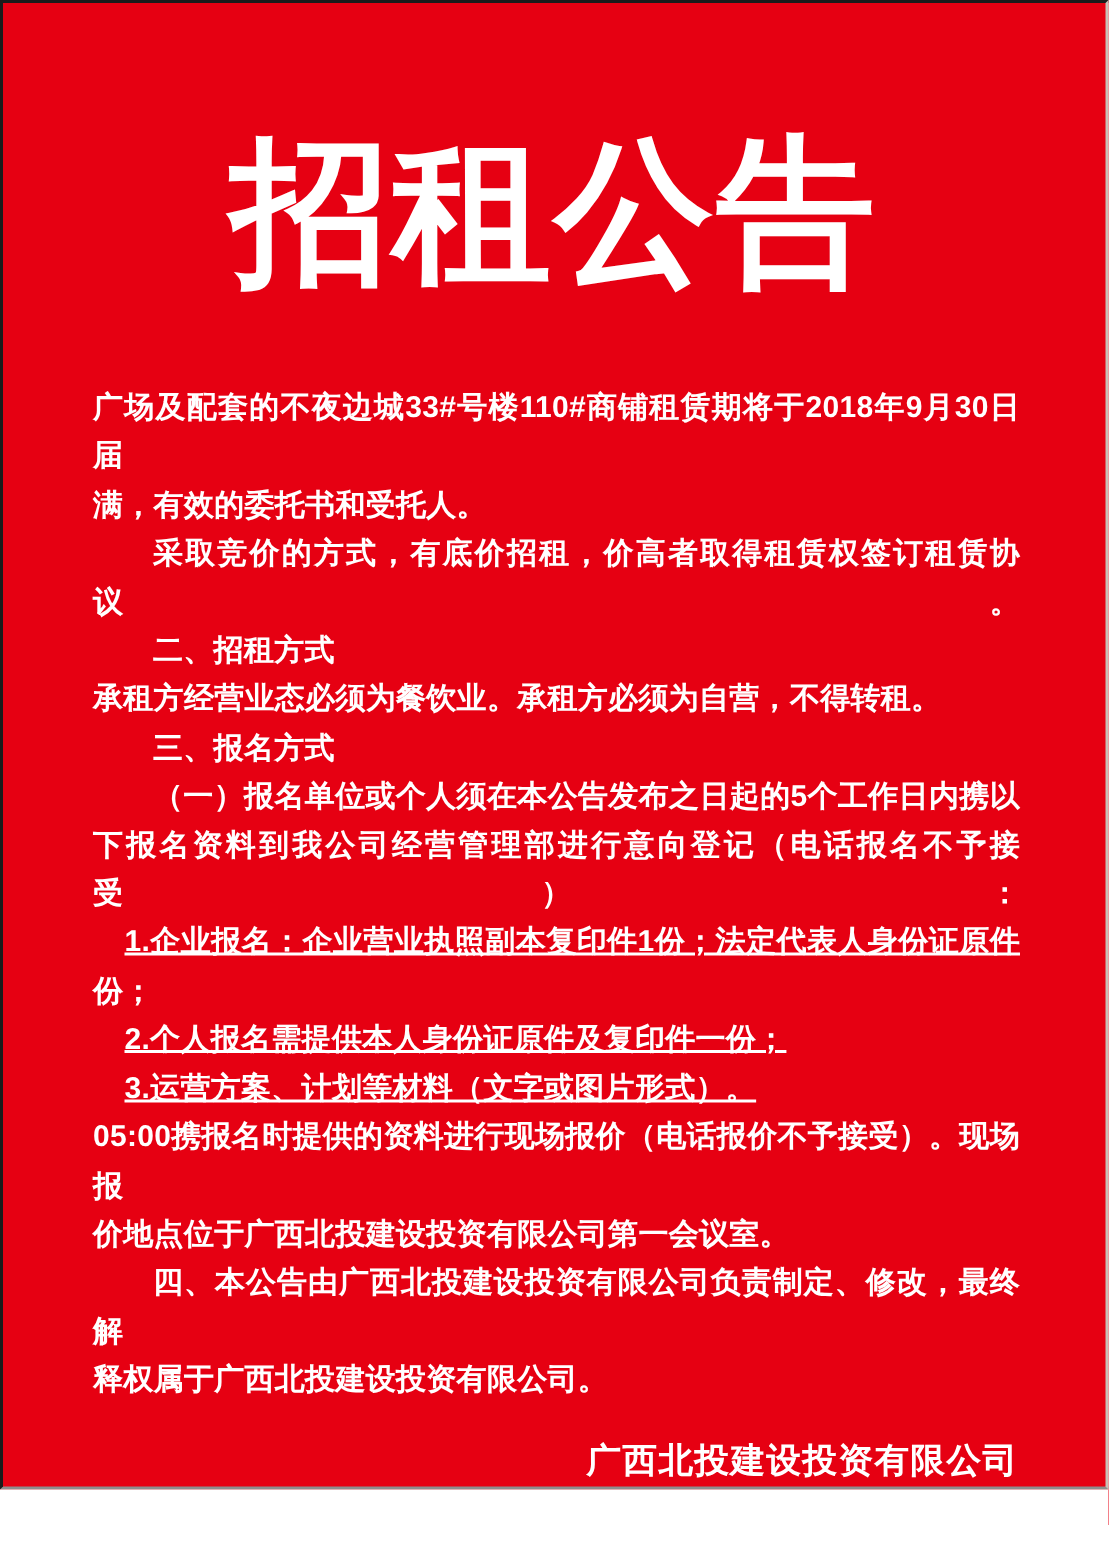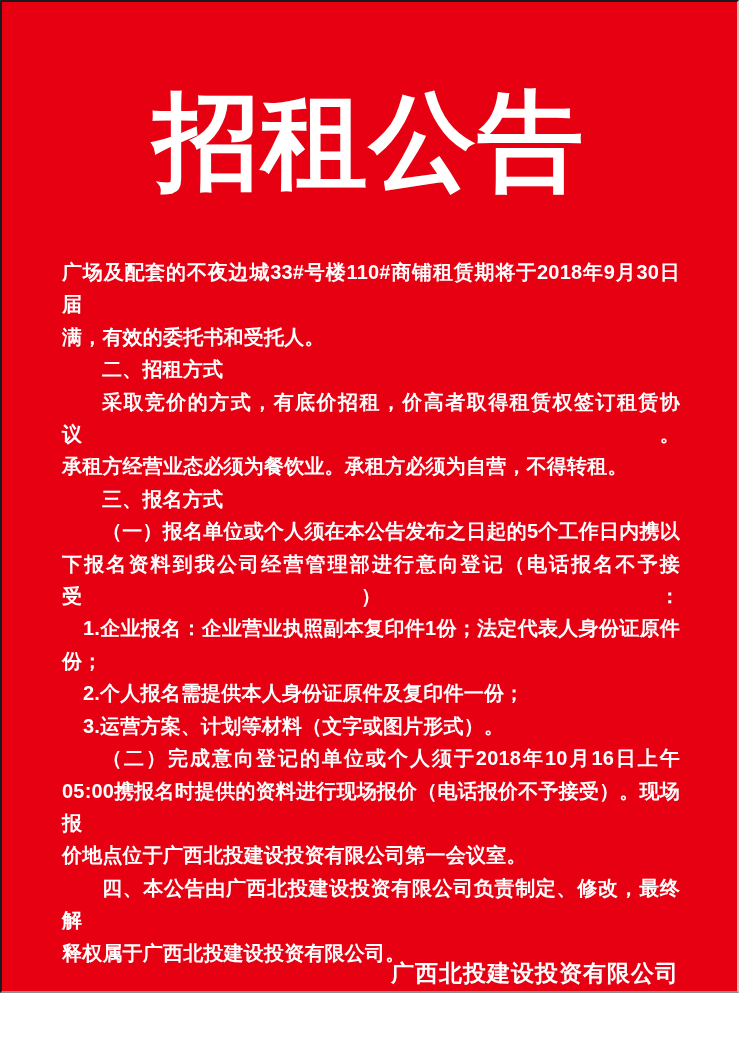--- a/index.html
+++ b/index.html
@@ -42,21 +42,21 @@
     left: 60px;
     width: 618px;
     color: #ffffff;
     font-weight: 700;
     font-size: 20px;
     line-height: 32.4px;
     letter-spacing: 0.2px;
   }
   .l { min-height: 32.4px; }
   .i2 { text-indent: 40px; }   
-  .i1 { text-indent: 21px; }   
+  .i1 { text-indent: 21px; text-decoration: underline; }   
   .just { text-align: justify; text-align-last: justify; }
   .sig {
     position: absolute;
     top: 908px;
     right: 58px;
     text-align: center;
     color: #ffffff;
     font-weight: 700;
     margin-top: 45px;
   }
@@ -75,31 +75,30 @@
 </head>
 <body>
 
 <div class="page">
 
   <h1 class="title">招租公告</h1>
 
   <div class="body-text">
     <div class="l just">广场及配套的不夜边城33#号楼110#商铺租赁期将于2018年9月30日届</div>
     <div class="l">满，有效的委托书和受托人。</div>
+    <div class="l i2 just">采取竞价的方式，有底价招租，价高者取得租赁权签订租赁协议。</div>
     <div class="l i2">二、招租方式</div>
-    <div class="l i2 just">采取竞价的方式，有底价招租，价高者取得租赁权签订租赁协议。</div>
     <div class="l">承租方经营业态必须为餐饮业。承租方必须为自营，不得转租。</div>
     <div class="l i2">三、报名方式</div>
     <div class="l i2 just">（一）报名单位或个人须在本公告发布之日起的5个工作日内携以</div>
     <div class="l just">下报名资料到我公司经营管理部进行意向登记（电话报名不予接受）：</div>
     <div class="l i1 just">1.企业报名：企业营业执照副本复印件1份；法定代表人身份证原件</div>
     <div class="l">份；</div>
     <div class="l i1">2.个人报名需提供本人身份证原件及复印件一份；</div>
     <div class="l i1">3.运营方案、计划等材料（文字或图片形式）。</div>
-    <div class="l i2 just">（二）完成意向登记的单位或个人须于2018年10月16日上午</div>
     <div class="l just">05:00携报名时提供的资料进行现场报价（电话报价不予接受）。现场报</div>
     <div class="l">价地点位于广西北投建设投资有限公司第一会议室。</div>
     <div class="l i2 just">四、本公告由广西北投建设投资有限公司负责制定、修改，最终解</div>
     <div class="l">释权属于广西北投建设投资有限公司。</div>
 
   </div>
 
   <div class="sig">
     <div class="sig-company">广西北投建设投资有限公司</div>
     <div class="sig-date">2018年9月30日</div>

